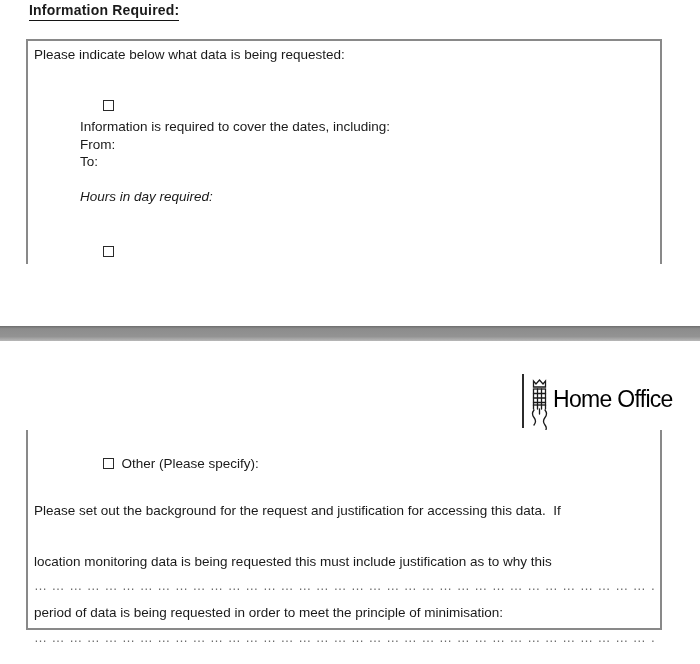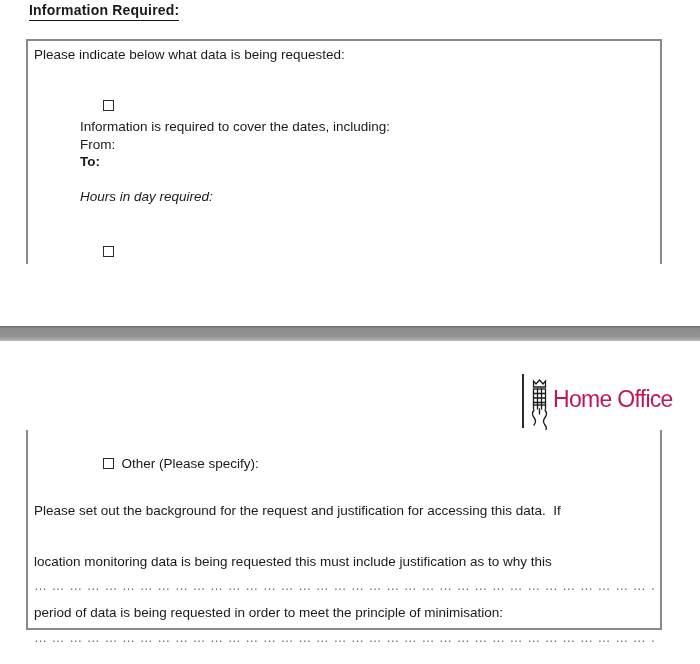--- a/index.html
+++ b/index.html
@@ -33,21 +33,21 @@
   .page-separator{
     left:0;top:326px;width:700px;height:15px;
     background:linear-gradient(180deg,#6d6d6d 0%,#8c8c8c 18%,#939393 70%,#b8b8b8 100%);
   }
   
   .logo{left:522px;top:374px;display:flex;align-items:flex-start;}
   .logo-divider{width:2px;height:54px;background:#2b2b2b;margin-right:7px;}
   .crest{margin-top:4px;margin-right:5px;}
   .wordmark{
     font-size:23px;line-height:24px;margin-top:13px;letter-spacing:-0.7px;
-    color:#be185d;white-space:nowrap;
+    color:#000000;white-space:nowrap;
   }
   
   .para-line{white-space:pre;line-height:17px;}
   
   .dotted-line{
     width:622px;height:18px;line-height:18px;overflow:hidden;
     white-space:nowrap;color:#6b6b6b;font-size:13px;letter-spacing:.5px;
   }
 </style>
 </head>
@@ -59,21 +59,21 @@
 
   <div class="abs doc-box box-top">
     <div class="abs" style="left:6px;top:5px;">Please indicate below what data is being requested:</div>
 
     <div class="abs" style="left:52px;top:39px;">
       <span class="cbx"></span>
     </div>
 
     <div class="abs" style="left:52px;top:77px;">Information is required to cover the dates, including:</div>
     <div class="abs" style="left:52px;top:95px;">From:</div>
-    <div class="abs" style="left:52px;top:112px;font-weight:bold;">To:</div>
+    <div class="abs" style="left:52px;top:112px;">To:</div>
 
     <div class="abs" style="left:52px;top:147px;font-style:italic;">Hours in day required:</div>
 
     <div class="abs" style="left:52px;top:185px;">
       <span class="cbx"></span>
     </div>
   </div>
 
   <div class="abs page-separator"></div>
 

